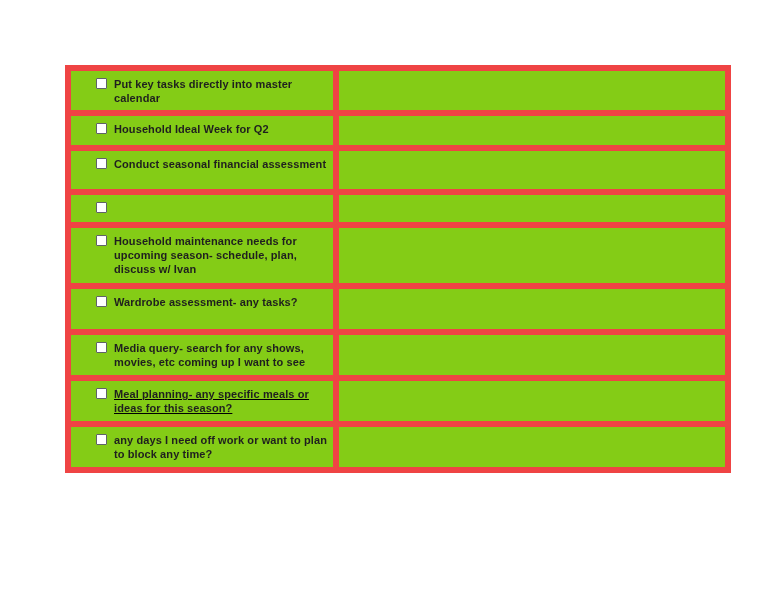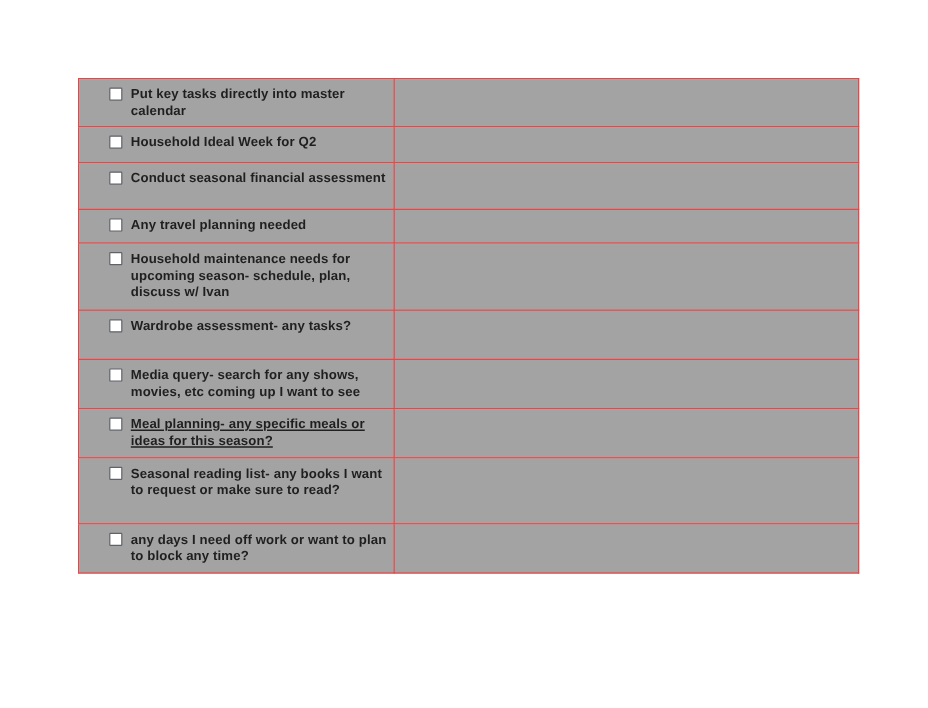--- a/index.html
+++ b/index.html
@@ -13,24 +13,24 @@
   }
   .checklist-table {
     position: absolute;
     left: 65px;
     top: 65px;
     width: 649px;
     border-collapse: collapse;
     table-layout: fixed;
   }
   .checklist-table td {
-    border: 1px solid #ef4444;
+    border: 6px solid #ef4444;
     vertical-align: top;
     padding: 0;
-    background: #a3a3a3;
+    background: #84cc16;
   }
   td.task-cell { width: 262px; }
   td.notes-cell { width: 386px; }
   .cell-inner {
     display: flex;
     align-items: flex-start;
     padding: 6px 4px 5px 25px;
   }
   .checkbox {
     flex: 0 0 auto;
@@ -79,21 +79,20 @@
             <span class="checkbox"></span>
             <span class="task-text">Conduct seasonal financial assessment</span>
           </div>
         </td>
         <td class="notes-cell"></td>
       </tr>
       <tr>
         <td class="task-cell" style="height: 27px;">
           <div class="cell-inner">
             <span class="checkbox"></span>
-            <span class="task-text">Any travel planning needed</span>
           </div>
         </td>
         <td class="notes-cell"></td>
       </tr>
       <tr>
         <td class="task-cell" style="height: 55px;">
           <div class="cell-inner">
             <span class="checkbox"></span>
             <span class="task-text">Household maintenance needs for upcoming season- schedule, plan, discuss w/ Ivan</span>
           </div>
@@ -121,29 +120,20 @@
       <tr>
         <td class="task-cell" style="height: 40px; text-decoration: underline;">
           <div class="cell-inner">
             <span class="checkbox"></span>
             <span class="task-text">Meal planning- any specific meals or ideas for this season?</span>
           </div>
         </td>
         <td class="notes-cell"></td>
       </tr>
       <tr>
-        <td class="task-cell" style="height: 54px;">
-          <div class="cell-inner">
-            <span class="checkbox"></span>
-            <span class="task-text">Seasonal reading list- any books I want to request or make sure to read?</span>
-          </div>
-        </td>
-        <td class="notes-cell"></td>
-      </tr>
-      <tr>
         <td class="task-cell" style="height: 40px;">
           <div class="cell-inner">
             <span class="checkbox"></span>
             <span class="task-text">any days I need off work or want to plan to block any time?</span>
           </div>
         </td>
         <td class="notes-cell"></td>
       </tr>
     </tbody>
 </table>

